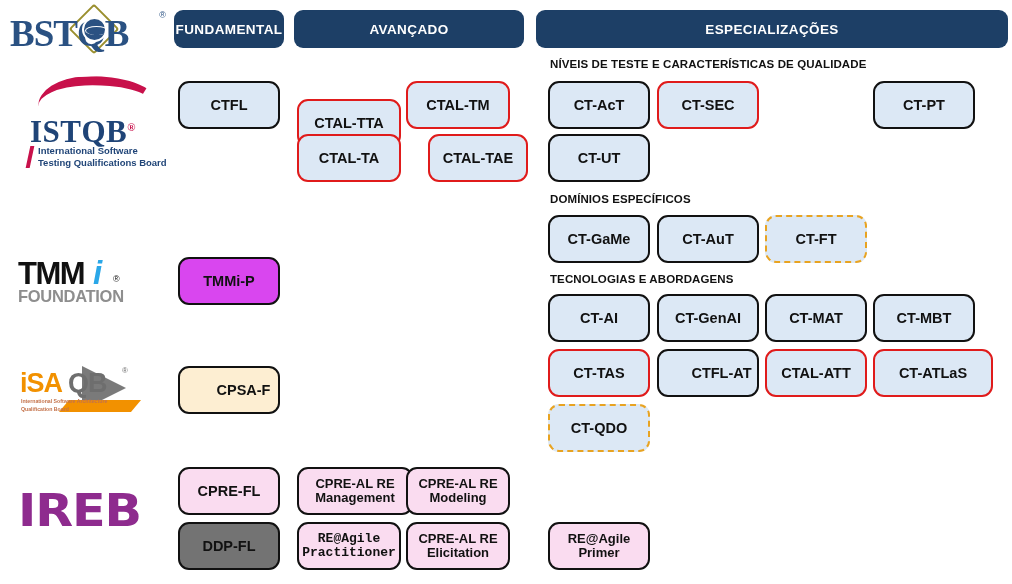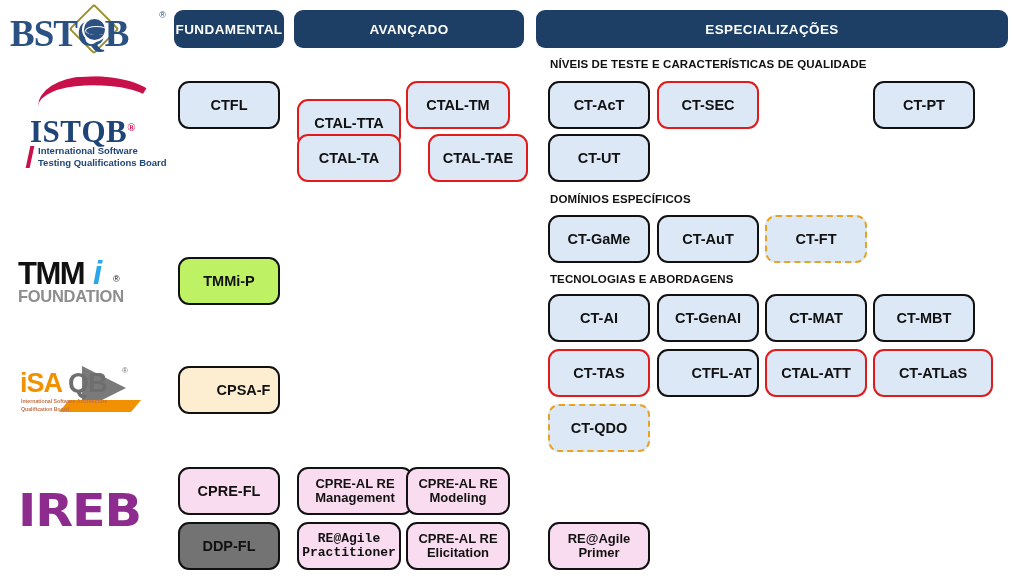--- a/index.html
+++ b/index.html
@@ -50,21 +50,21 @@
     text-align: center;
     font-size: 14.5px;
     font-weight: 700;
     color: #111111;
     line-height: 1.12;
     padding: 2px 3px;
     height: 48px;
   }
   .cert.red    { border-color: #e01b1b; }
   .cert.dashed { border-color: #e8a321; border-style: dashed; }
-  .cert.cyan   { background: #bef264; }
+  .cert.cyan   { background: #d946ef; }
   .cert.cream  { background: #fdeed2; padding-left: 32px; }
   .cert.pink   { background: #fadcf0; }
   .cert.lav    { background: #737373; }
   .cert.two    { font-size: 13px; line-height: 1.08; }
 
   
   .logo { position: absolute; }
 
   
   #logo-bstqb { left: 10px; top: 8px; width: 152px; height: 46px; }

